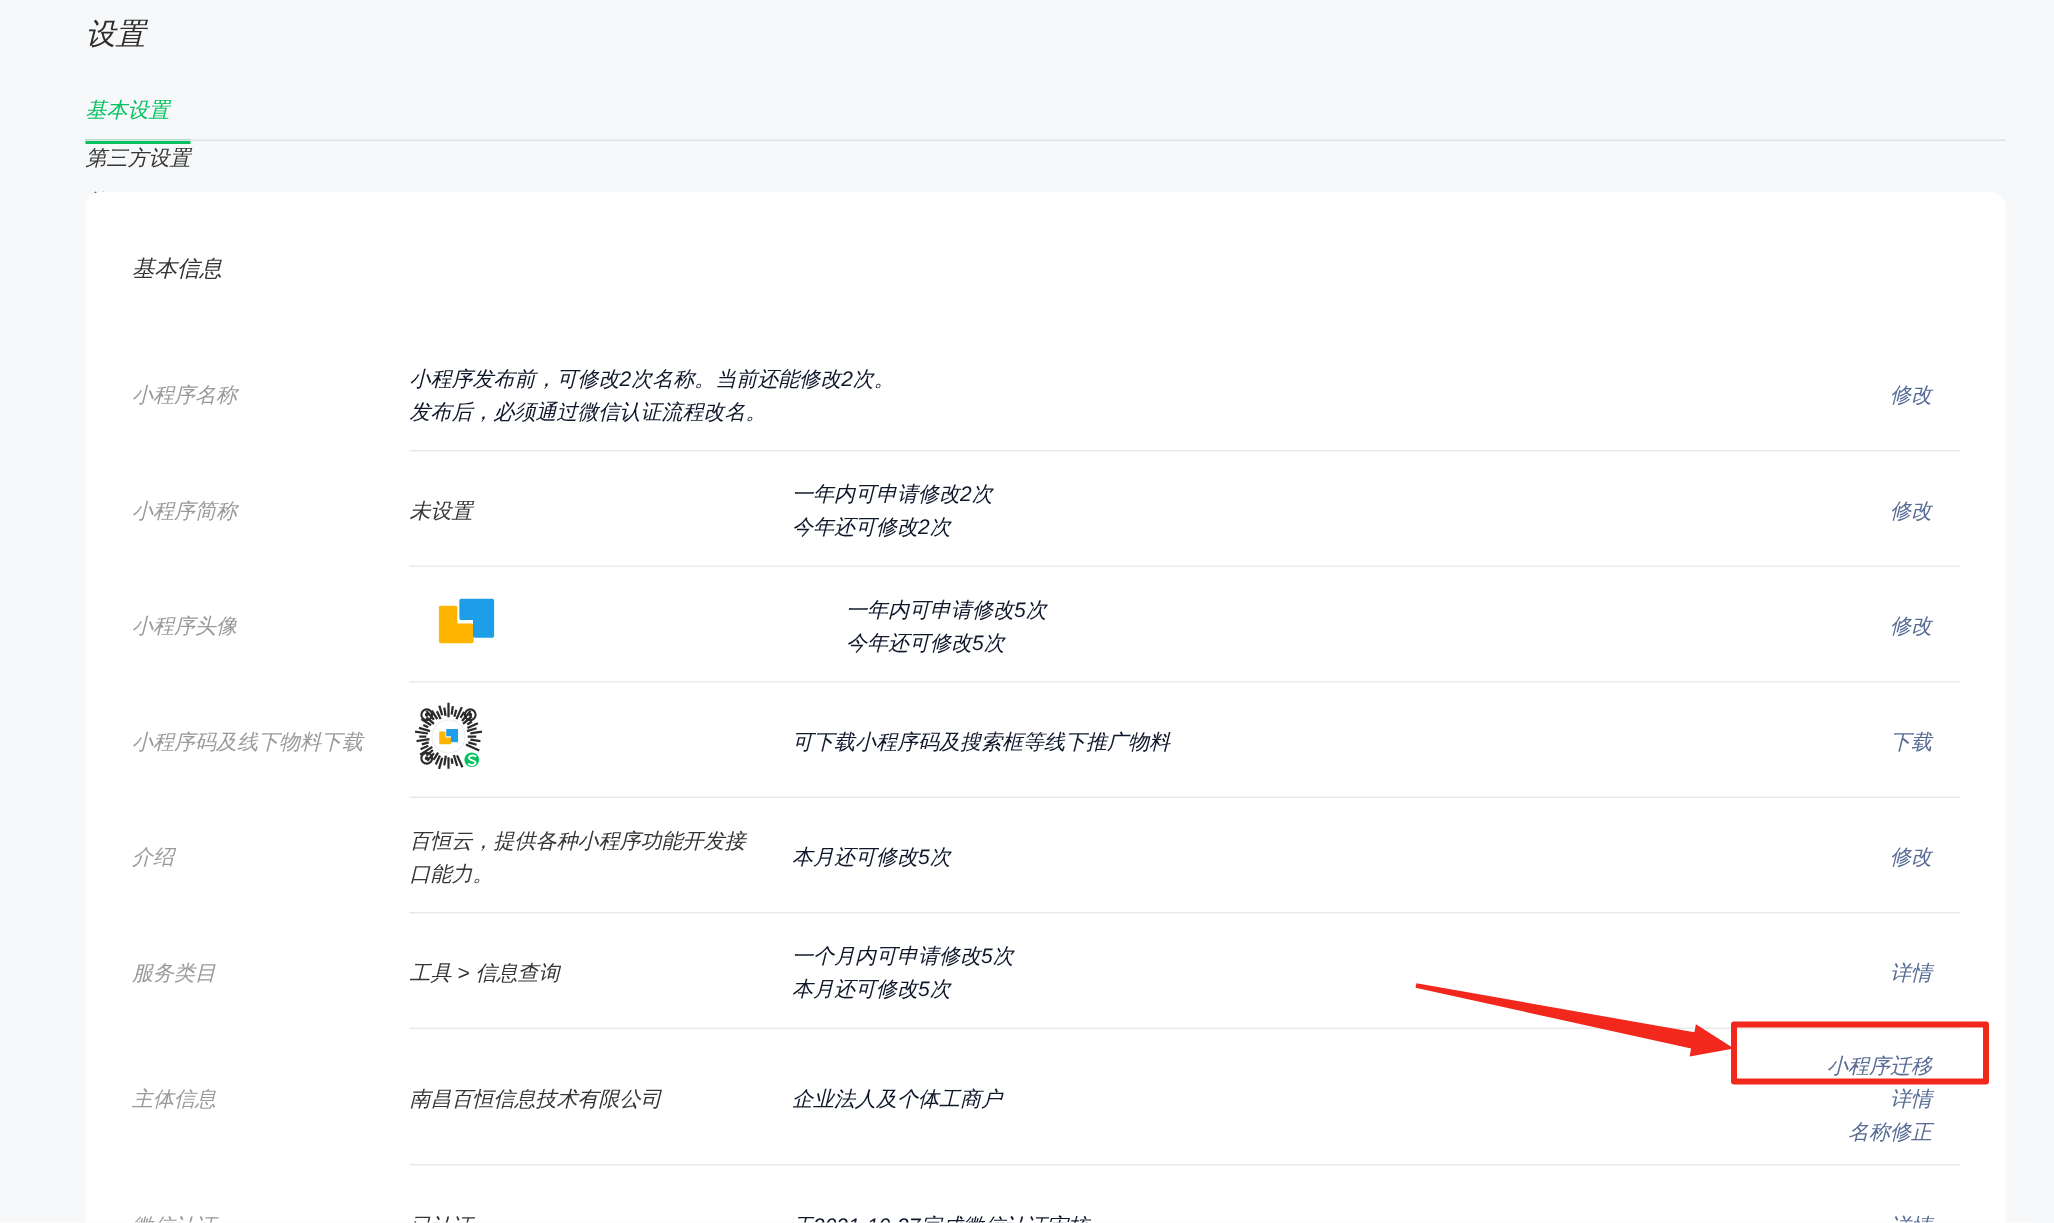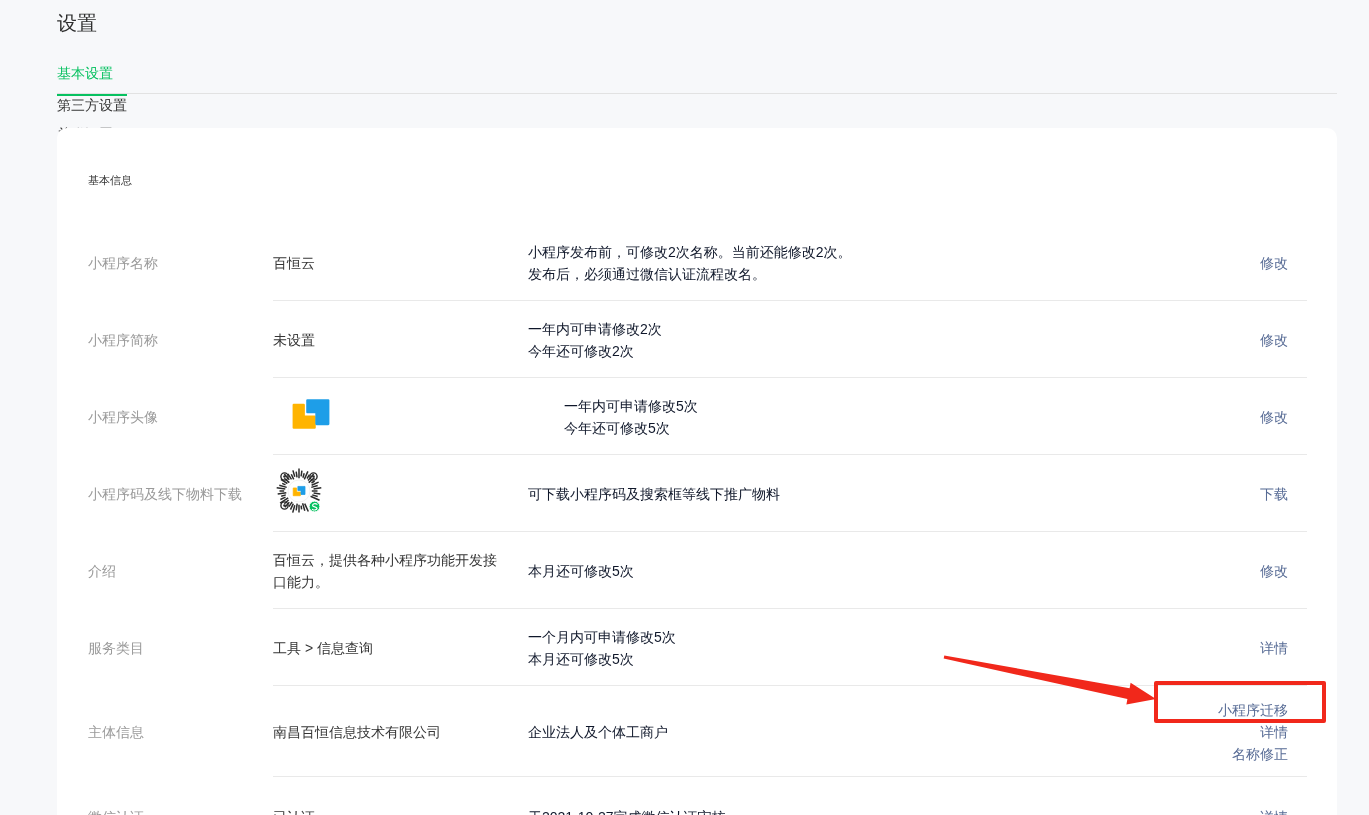--- a/index.html
+++ b/index.html
@@ -3,41 +3,41 @@
 <meta charset="utf-8">
 <style>
   * { margin:0; padding:0; box-sizing:border-box; }
   html,body { width:1369px; height:815px; overflow:hidden; }
   body {
     font-family:"Liberation Sans","DejaVu Sans",sans-serif;
     background:#f7f8fa;
     position:relative;
     font-size:14px;
   }
-  .page { position:relative; width:1369px; height:648px; }
+  .page { position:relative; width:1369px; height:648px;font-style:italic; }
 
   
   .page-title {
     position:absolute; left:57px; top:10px;
     font-size:20px; line-height:26px; color:#2d2d2d; font-weight:400;
   }
   .tab-bar { position:absolute; left:57px; top:64px; display:flex;flex-direction:column; }
   .tab { margin-right:28px; padding-bottom:11px; color:#353535; cursor:pointer; line-height:18px; }
   .tab.active { color:#07c160; border-bottom:3px solid #07c160; }
   .tabs-divider {
     position:absolute; left:57px; top:93px; width:1280px; height:1px;
     background:#e2e2e2;
   }
 
   
   .card {
     position:absolute; left:57px; top:128px; width:1280px; height:720px;
     background:#ffffff; border-radius:10px 10px 0 0;
   }
-  .section-title { padding:40px 31px 0; font-size:11px; line-height:24px; color:#353535; }
+  .section-title { padding:40px 31px 0; font-size:15px; line-height:24px; color:#353535; }
   .rows { margin-top:33px; }
   .row {
     position:relative; display:flex; align-items:center;
     padding-left:31px; padding-right:49px;
   }
   .row.has-divider::after {
     content:""; position:absolute; left:216px; right:30px; bottom:0;
     height:1px; background:#e9e9e9;
   }
   .cell-label { width:185px; color:#9a9a9a; line-height:22px; flex:none; }
@@ -73,21 +73,20 @@
       <div class="tab">关联设置</div>
       <div class="tab">关注公众号</div>
     </div>
   <div class="tabs-divider"></div>
 
   <div class="card">
     <div class="section-title">基本信息</div>
     <div class="rows">
         <div class="row has-divider" style="height: 76px;">
           <div class="cell-label">小程序名称</div>
-          <div class="cell-value">百恒云</div>
           <div class="cell-note">
             <div>小程序发布前，可修改2次名称。当前还能修改2次。</div>
             <div>发布后，必须通过微信认证流程改名。</div>
           </div>
           <div class="cell-actions">
             <a class="action-link">修改</a>
           </div>
         </div>
         <div class="row has-divider" style="height: 77px;">
           <div class="cell-label">小程序简称</div>

